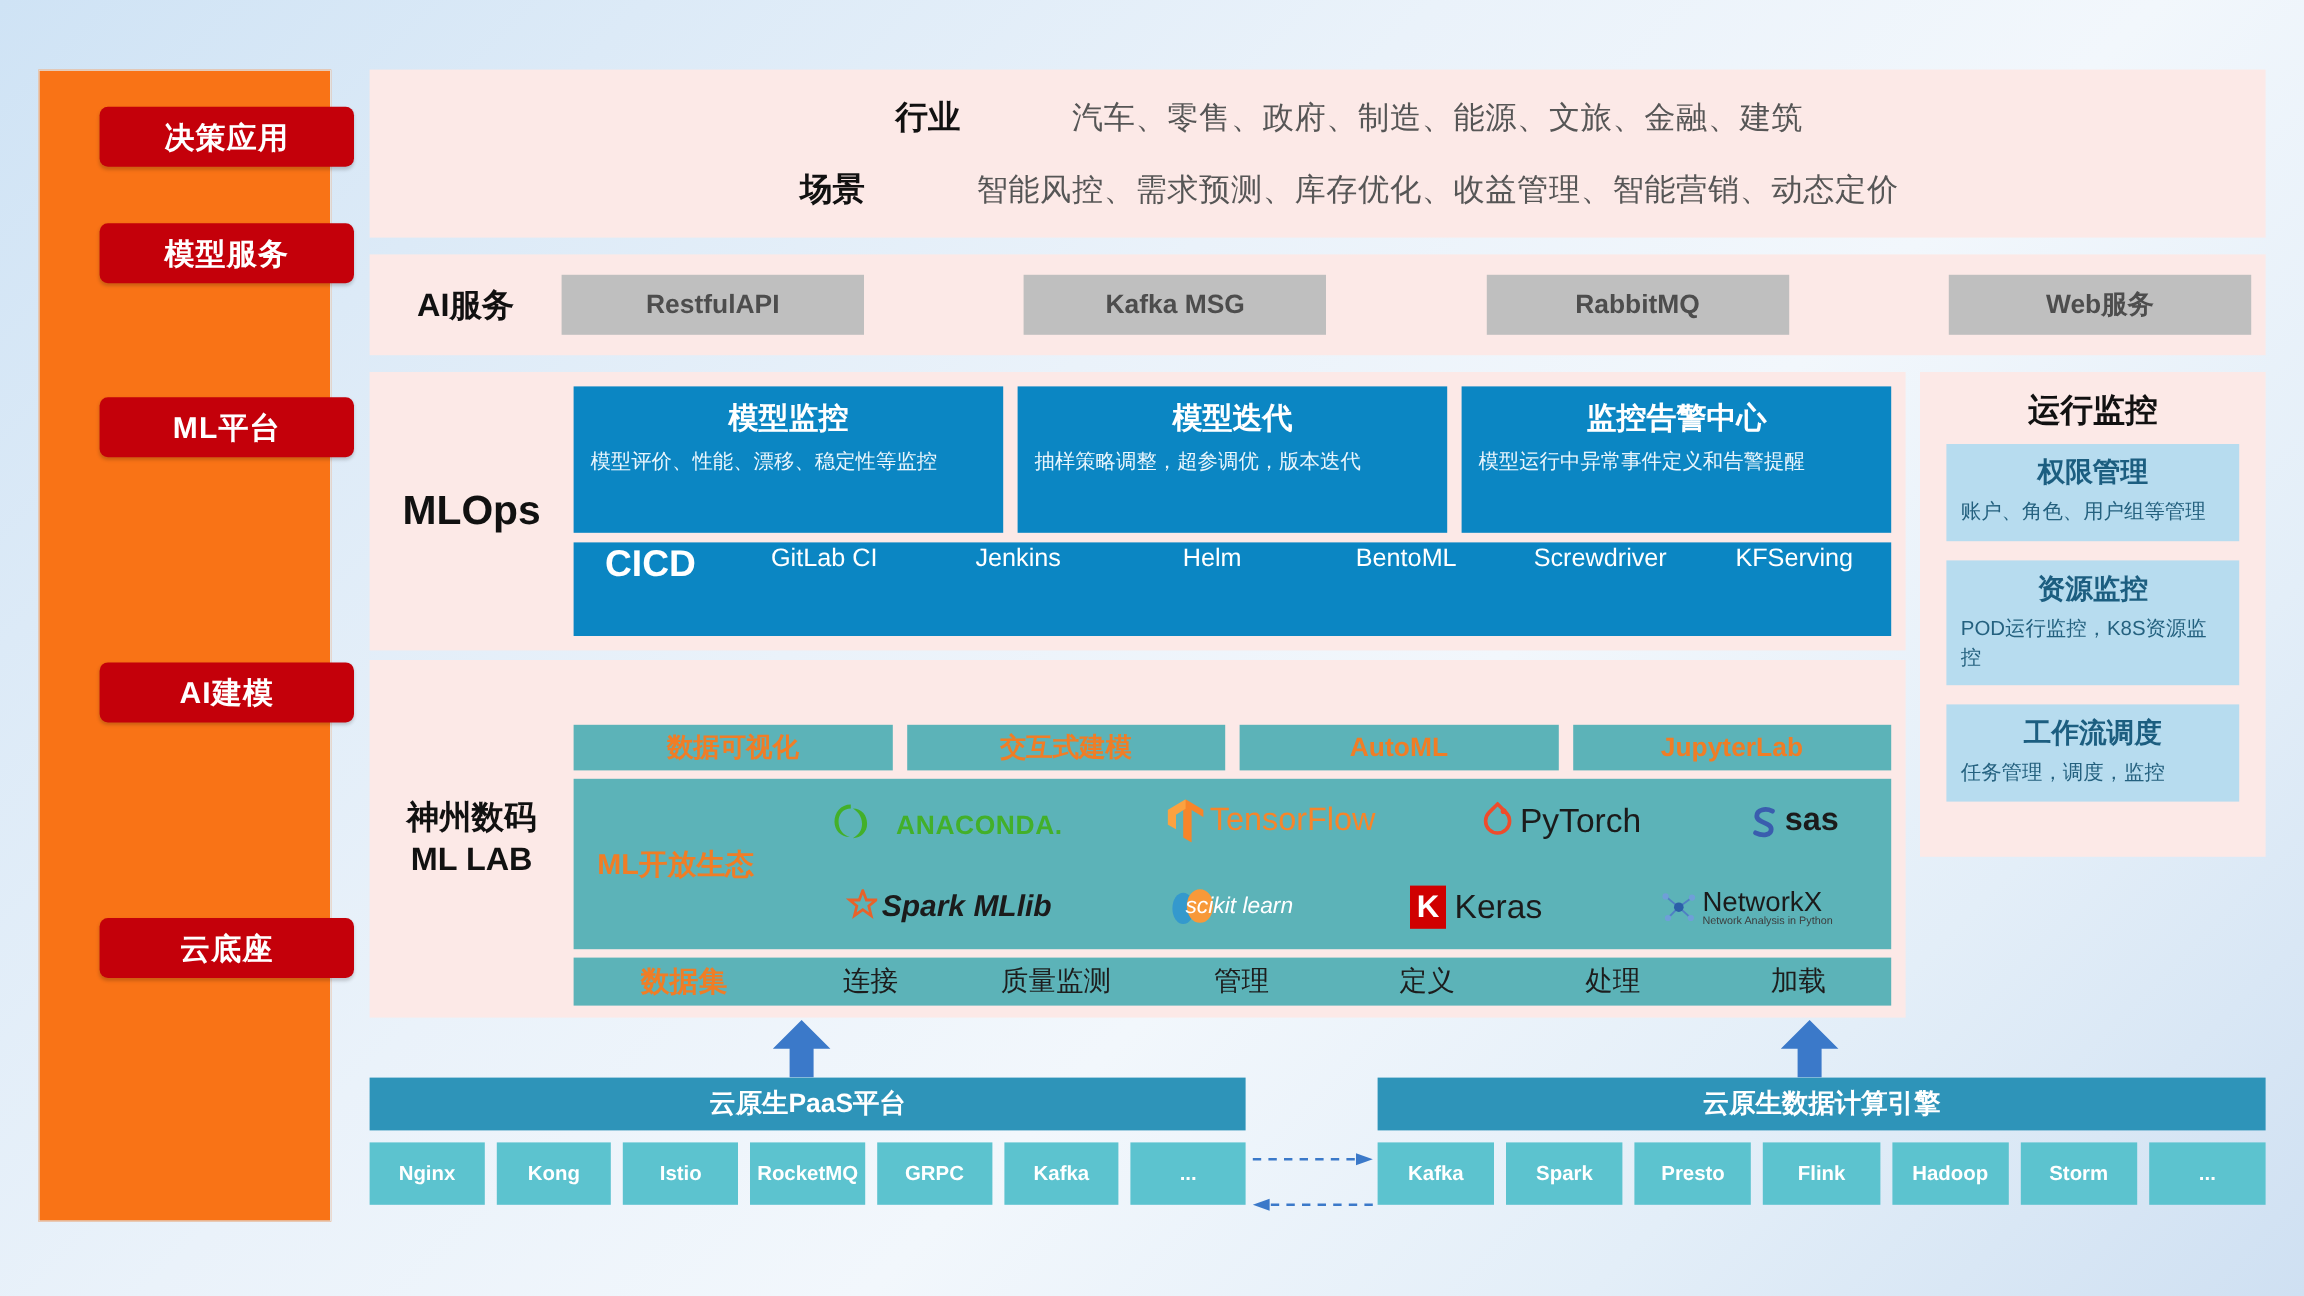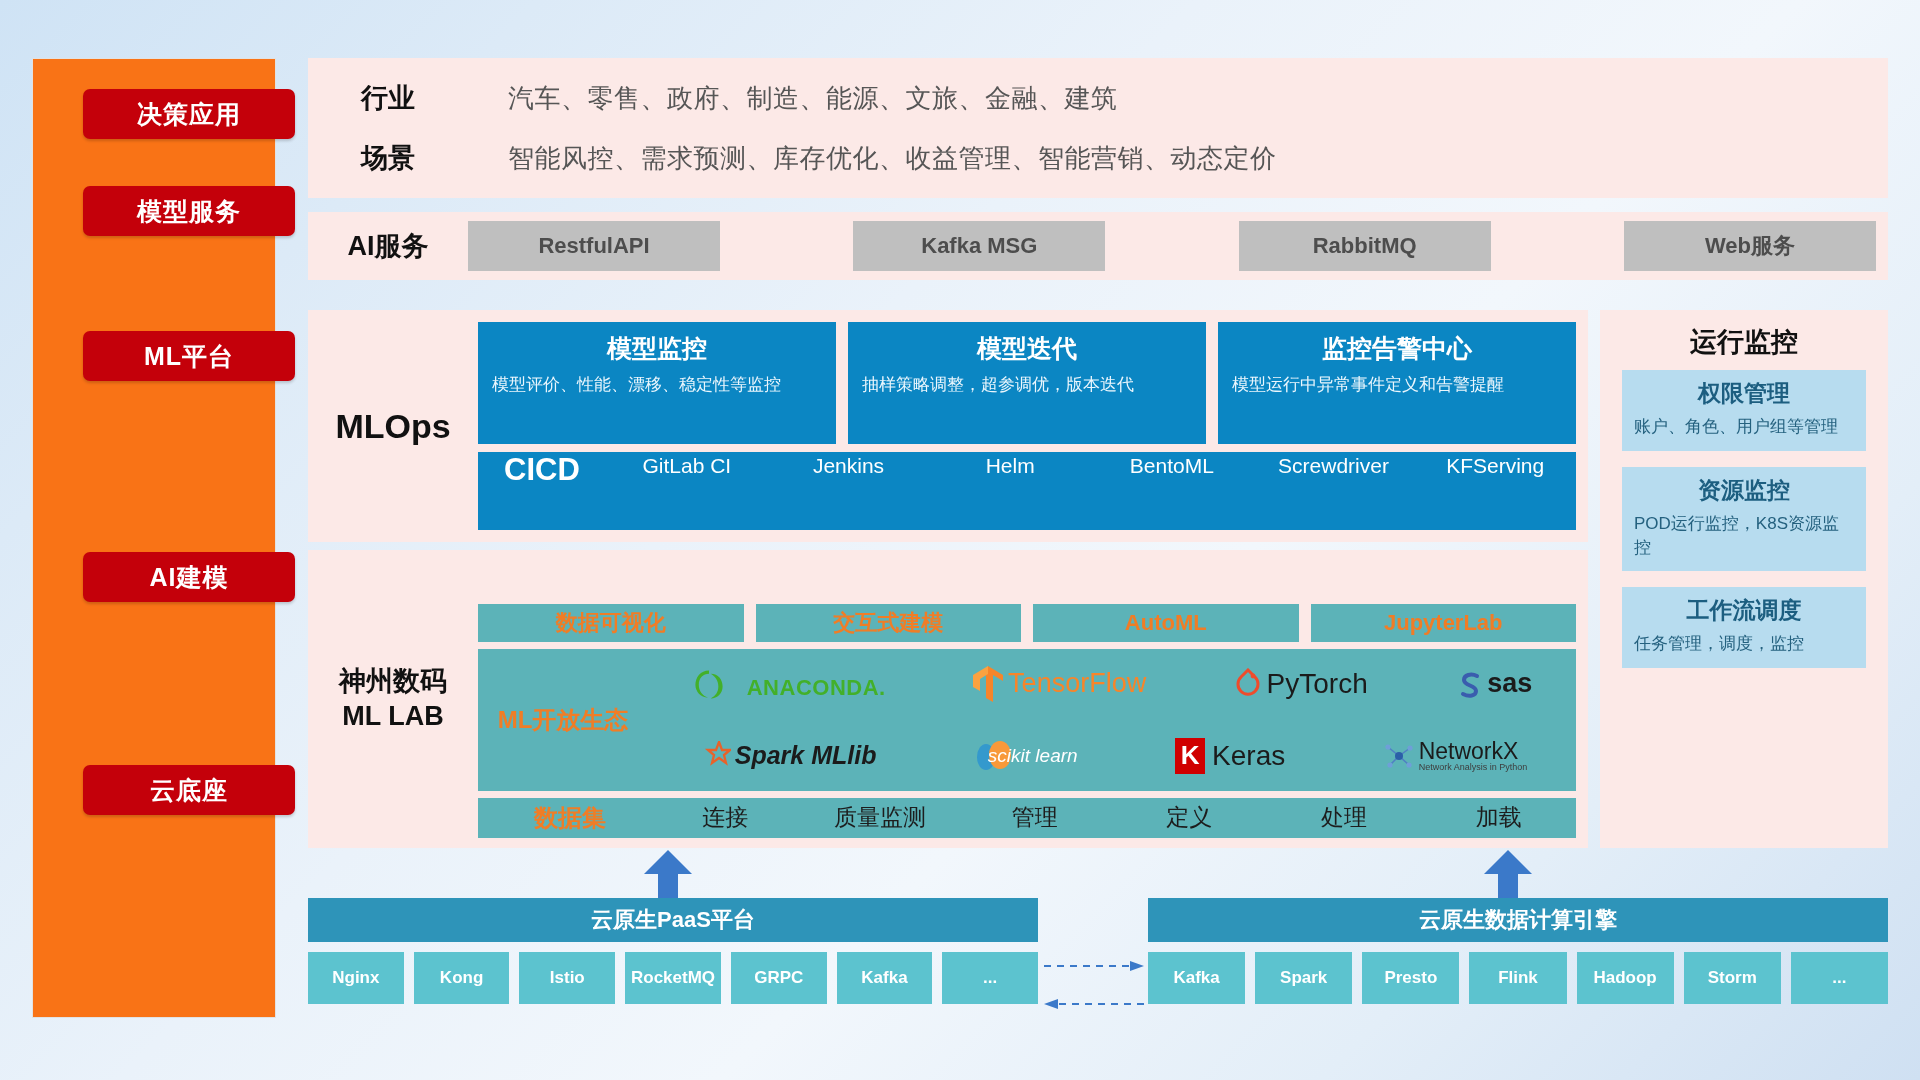--- a/index.html
+++ b/index.html
@@ -23,26 +23,26 @@
     font-size:25px; font-weight:bold; letter-spacing:1px;
     display:flex; align-items:center; justify-content:center;
     box-shadow:0 2px 3px rgba(0,0,0,.18);
   }
 
   
   .band { position:absolute; background:#fce9e7; }
 
   
   #band-industry { left:308px; top:58px; width:1580px; height:140px; display:flex; flex-direction:column; justify-content:center; padding:10px 0; }
-  .ind-row { display:flex; align-items:center; height:50%; }
+  .ind-row { display:flex; align-items:center; height:50%;justify-content:center; }
   .ind-key { width:160px; text-align:center; font-size:27px; font-weight:bold; color:#111; flex:0 0 160px; }
   .ind-val { font-size:26px; color:#565656; letter-spacing:.5px;margin-left:40px; }
 
   
-  #band-ai { left:308px; top:212px; width:1580px; height:68px; display:flex; align-items:center; }
+  #band-ai { left:308px; top:212px; width:1580px; height:84px; display:flex; align-items:center; }
   .ai-key { width:160px; flex:0 0 160px; text-align:center; font-size:27px; font-weight:bold; color:#111; }
   .ai-items { flex:1; display:flex; gap:0; justify-content:space-between; padding-right:12px; }
   .ai-chip {
     width:252px; height:50px; background:#bfbfbf; color:#4d4d4d;
     display:flex; align-items:center; justify-content:center;
     font-size:22px; font-weight:bold;
   }
 
   
   #band-mlops { left:308px; top:310px; width:1280px; height:232px; display:flex; }
@@ -66,21 +66,21 @@
   .eco { height:148px; background:#5cb3b8; display:flex; align-items:center; }
   .eco-label { width:170px; flex:0 0 170px; text-align:center; color:#f07d26; font-size:24px; font-weight:bold; }
   .eco-logos { flex:1; display:flex; flex-direction:column; justify-content:center; gap:2px; }
   .eco-row { display:flex; align-items:center; justify-content:space-around; height:70px; }
   .ds-bar { height:58px; background:#5cb3b8; display:flex; align-items:center; }
   .ds-title { width:170px; flex:0 0 170px; text-align:center; color:#f07d26; font-size:24px; font-weight:bold;padding-left:14px; }
   .ds-items { flex:1; display:flex; }
   .ds-item { flex:1; text-align:center; color:#1d1d1d; font-size:23px; }
 
   
-  #rail-right { position:absolute; left:1600px; top:310px; width:288px; height:538px; background:#fce9e7; }
+  #rail-right { position:absolute; left:1600px; top:310px; width:288px; height:404px; background:#fce9e7; }
   .rr-title { text-align:center; font-size:27px; font-weight:bold; color:#111; padding:14px 0 10px; }
   .rr-card { margin:0 22px 16px; background:#b7dcef; padding:8px 12px 12px; }
   .rr-card h5 { text-align:center; color:#1c5e80; font-size:23px; font-weight:bold; margin-bottom:6px; }
   .rr-card p { color:#24617f; font-size:17px; line-height:1.4; }
 
   
   .cloud-bar {
     position:absolute; height:44px; background:#2e94b9; color:#fff;
     display:flex; align-items:center; justify-content:center;
     font-size:22px; font-weight:bold;

